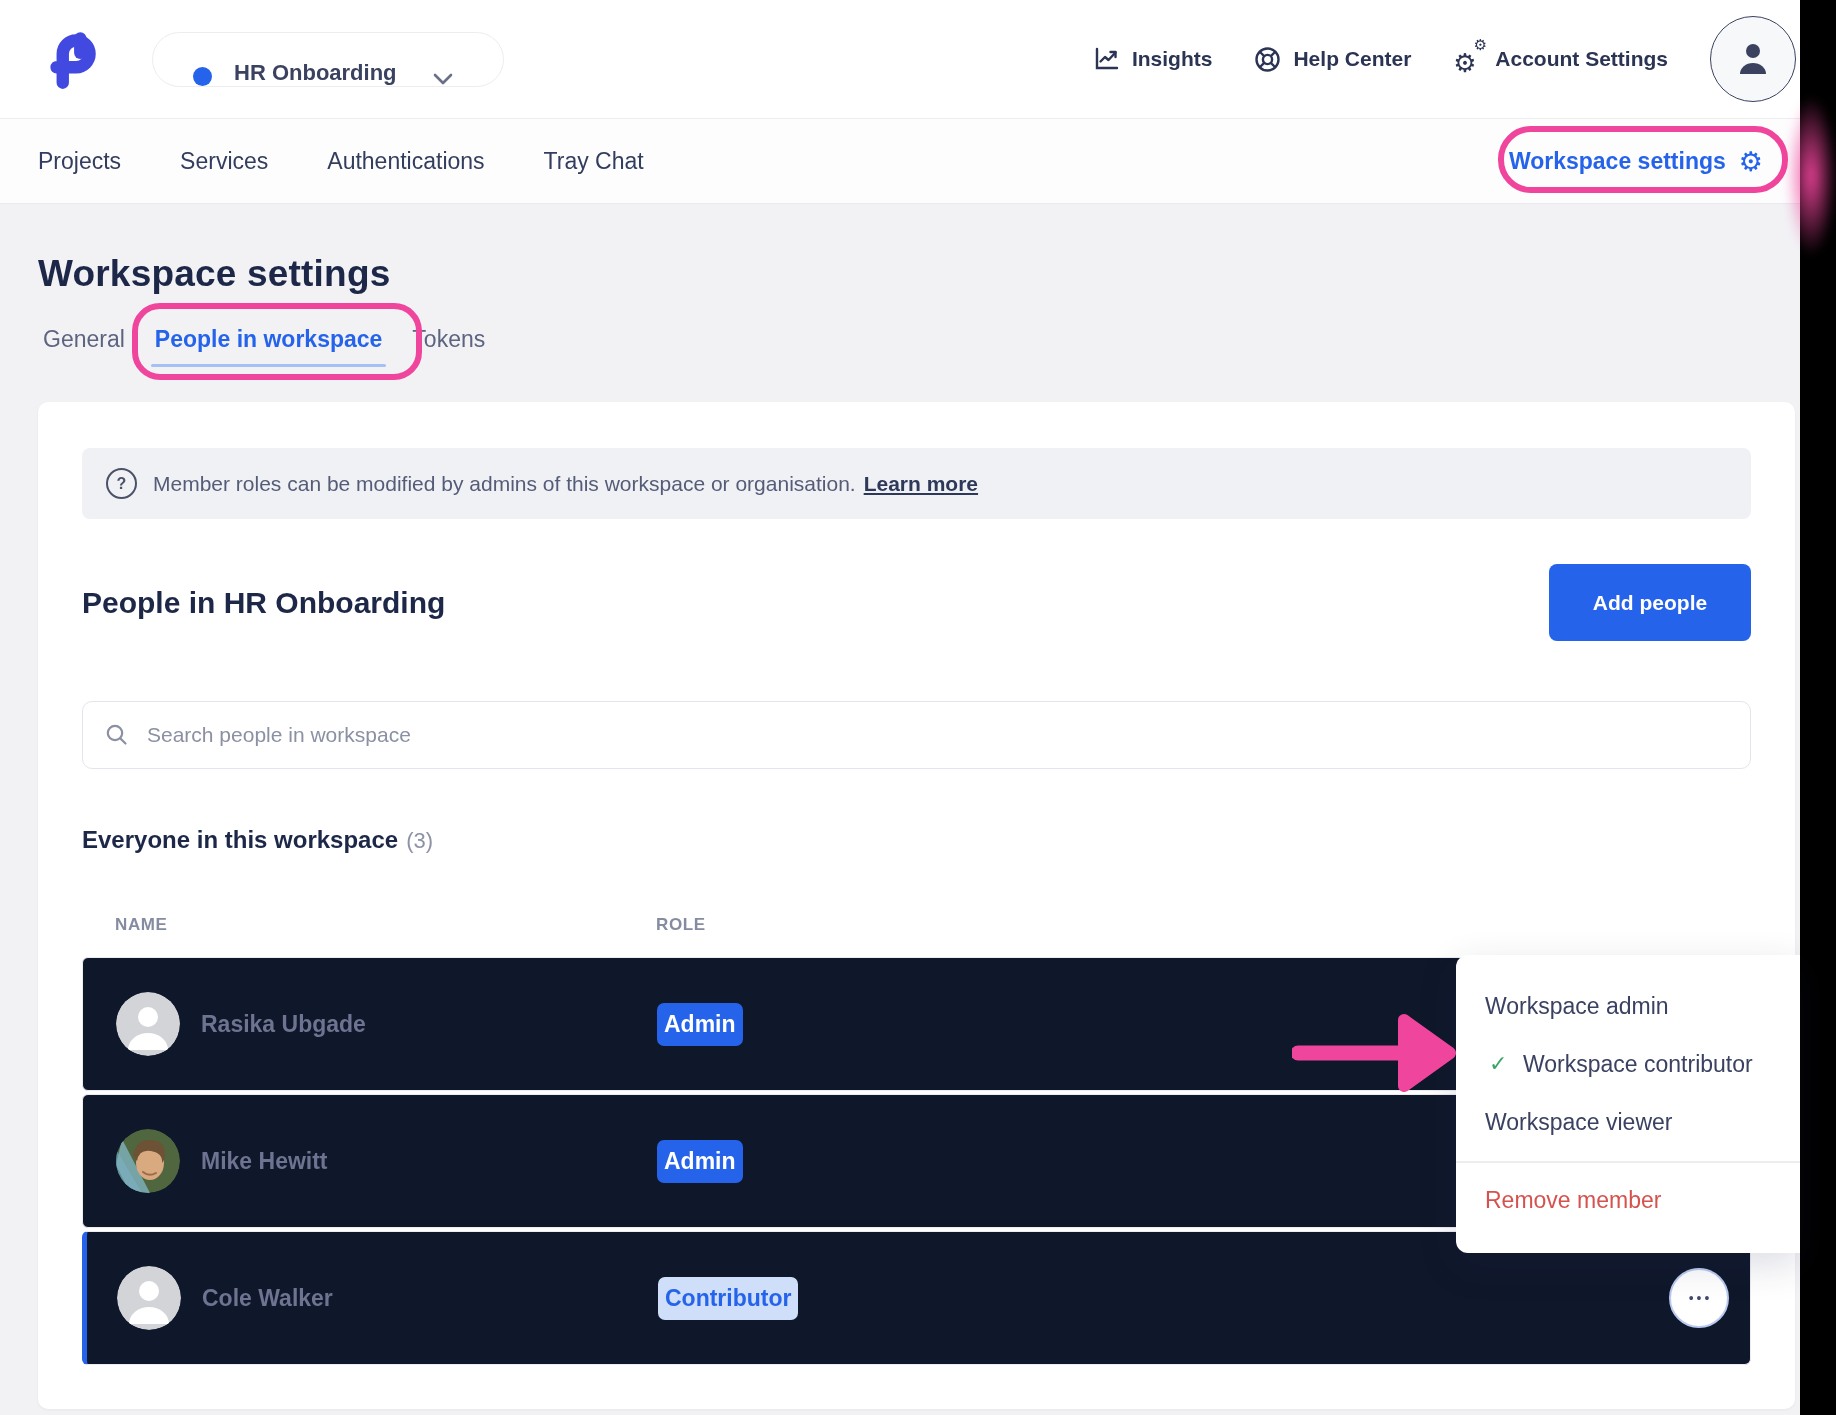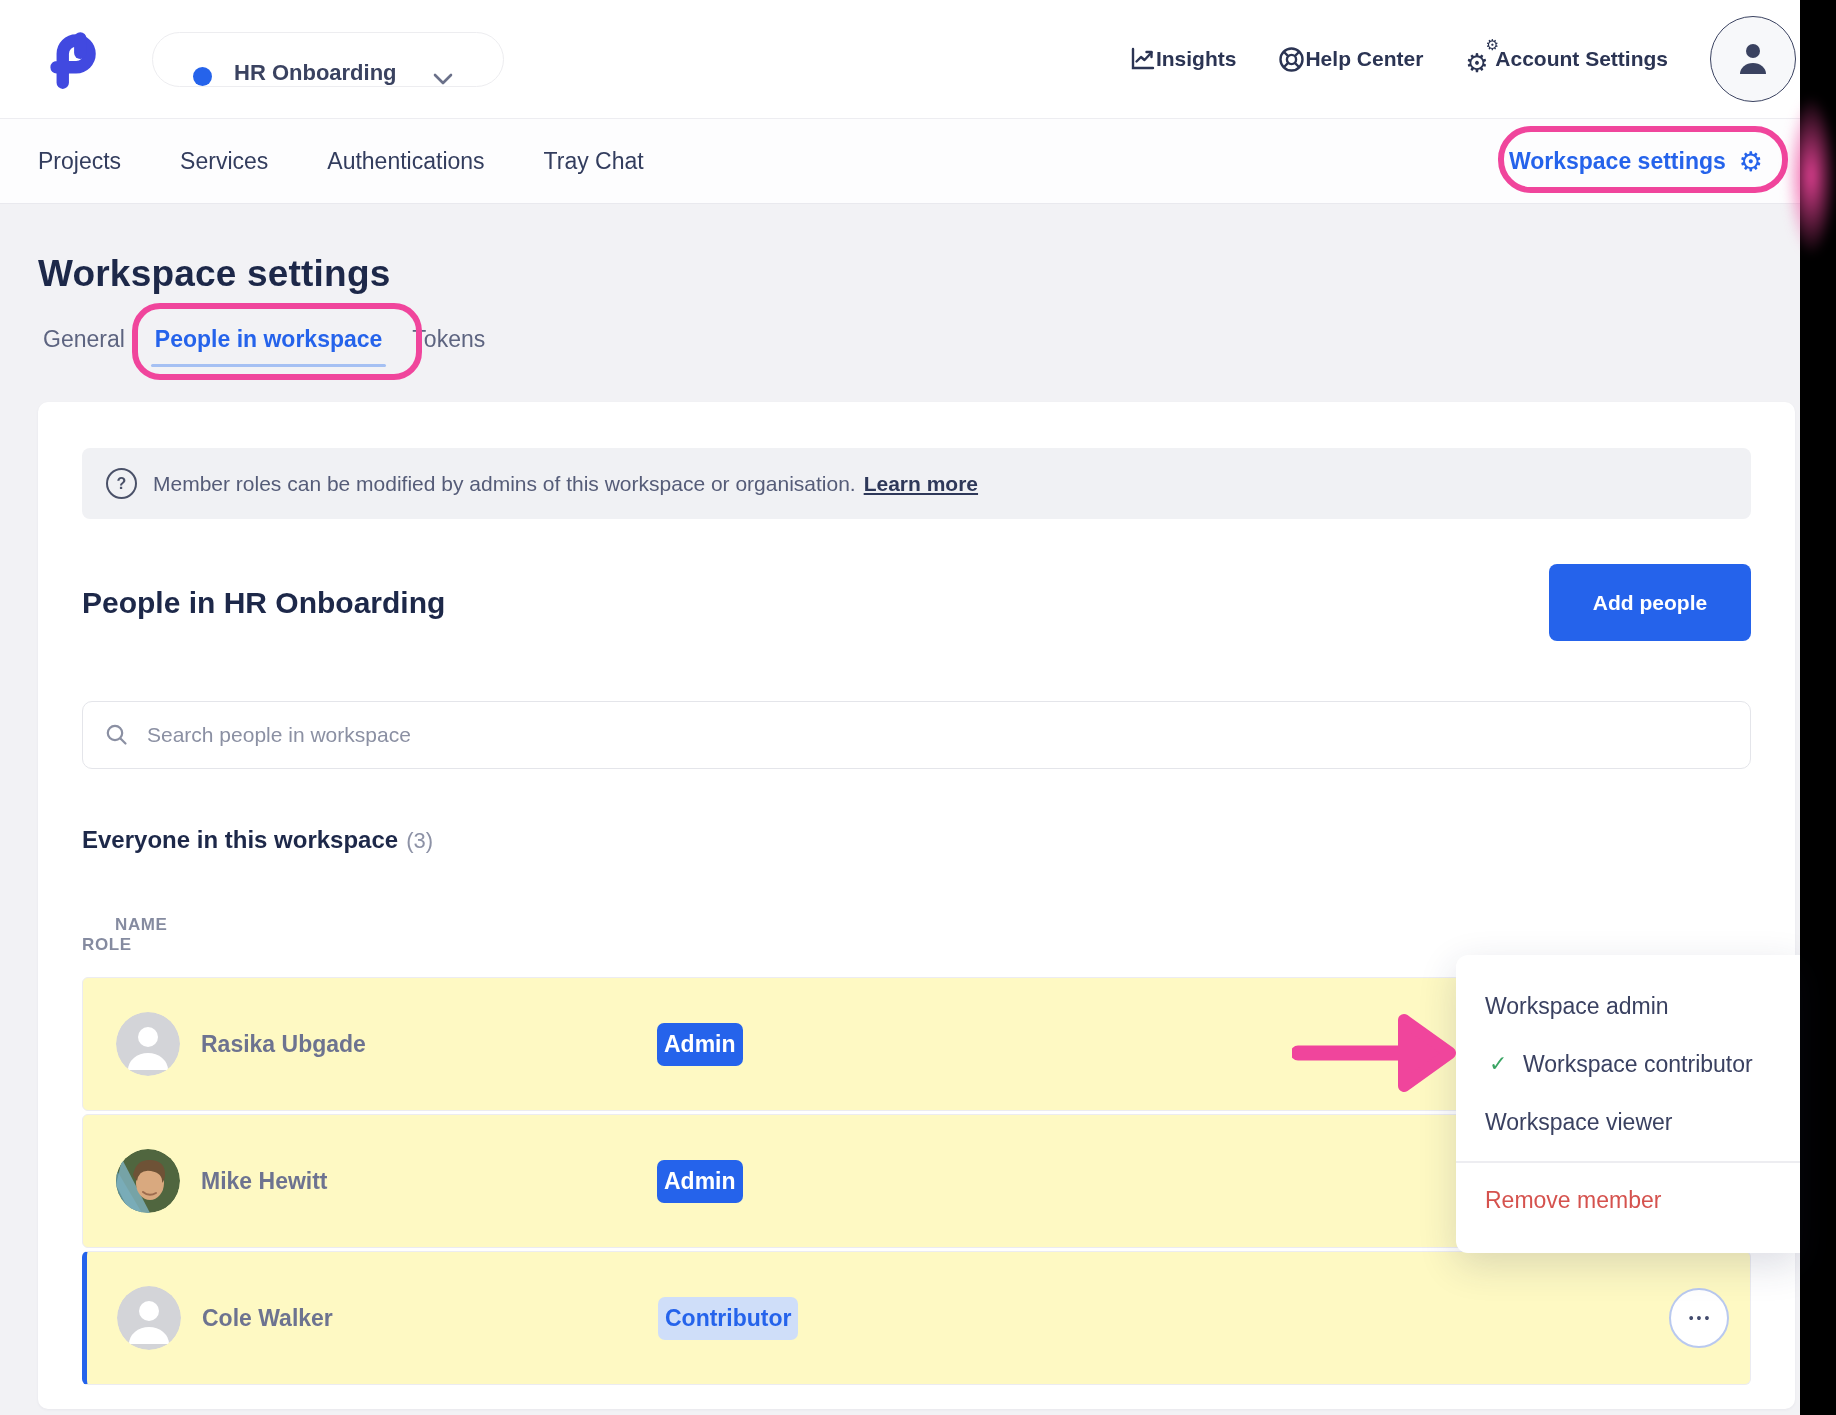--- a/index.html
+++ b/index.html
@@ -8,21 +8,21 @@
   .app{position:absolute;left:0;top:0;width:1800px;height:1415px;background:#f2f2f5;overflow:hidden;}
 
   
   .topbar{position:absolute;left:0;top:0;width:1800px;height:118px;background:#fff;border-bottom:1px solid #ededf1;display:flex;align-items:center;}
   .logo{margin-left:38px;width:66px;height:66px;flex:0 0 auto;}
   .ws-pill{margin-left:48px;height:55px;min-width:352px;border:1.5px solid #ededf0;border-radius:34px;display:flex;align-items:flex-end;padding:0 34px 0 40px;background:#fff;box-sizing:border-box;}
   .ws-dot{width:19px;height:19px;border-radius:50%;background:#2563eb;margin-right:22px;}
   .ws-label{font-size:22px;font-weight:700;color:#3a4260;}
   .ws-chevron{margin-left:36px;display:flex;align-items:center;}
   .top-right{margin-left:auto;display:flex;align-items:center;margin-right:4px;}
-  .top-link{display:flex;align-items:center;font-size:21px;font-weight:600;color:#2b3453;margin-right:42px;cursor:default;}
+  .top-link{display:flex;align-items:center;gap:12px;font-size:21px;font-weight:600;color:#2b3453;margin-right:42px;cursor:default;}
   .avatar-btn{width:84px;height:84px;border-radius:50%;background:#f7f8fa;border:1.5px solid #3a4260;display:flex;align-items:center;justify-content:center;}
   .gear-glyph{font-family:"DejaVu Sans",sans-serif;font-size:25px;line-height:1;color:#2b3453;}
   .gears-wrap{position:relative;width:30px;height:30px;}
   .gears-wrap .g1{position:absolute;left:0;bottom:-2px;font-size:26px;}
   .gears-wrap .g2{position:absolute;right:-4px;top:-6px;font-size:15px;}
 
   
   .navbar{position:absolute;left:0;top:119px;width:1800px;height:84px;background:#fdfdfe;border-bottom:1px solid #e9e9ee;display:flex;align-items:center;}
   .nav-items{display:flex;gap:59px;margin-left:38px;}
   .nav-item{font-size:23px;color:#333d5e;font-weight:500;}
@@ -43,24 +43,24 @@
   .banner-text{font-size:21px;color:#555c78;}
   .banner-link{font-size:21px;color:#2e3859;font-weight:700;text-decoration:underline;margin-left:8px;}
   .sec-head{margin-top:52px;display:flex;align-items:center;justify-content:space-between;height:63px;}
   .sec-title{font-size:30px;font-weight:700;color:#1d2849;}
   .add-btn{width:202px;height:77px;background:#2563eb;border:none;border-radius:8px;color:#fff;font-size:21px;font-weight:700;font-family:inherit;}
   .search-box{margin-top:67px;height:68px;border:1.5px solid #e4e5ea;border-radius:10px;background:#fff;display:flex;align-items:center;padding:0 22px;box-sizing:border-box;}
   .search-box input{border:none;outline:none;flex:1;font-size:21px;color:#3a4260;font-family:inherit;margin-left:16px;background:transparent;}
   .search-box input::placeholder{color:#8b90a3;}
   .list-head{margin-top:57px;font-size:24px;font-weight:700;color:#1d2849;}
   .list-count{font-size:22px;font-weight:400;color:#8d92a6;margin-left:8px;}
-  .col-heads{margin-top:61px;display:flex;font-size:17px;font-weight:700;color:#858ba0;letter-spacing:.6px;flex-direction:column;}
+  .col-heads{margin-top:61px;display:flex;font-size:17px;font-weight:700;color:#858ba0;letter-spacing:.6px;}
   .col-name{margin-left:33px;width:541px;}
   .rows{margin-top:22px;}
-  .row{position:relative;height:134px;border:1.5px solid #ececf1;border-radius:6px;background:#fef9c3;margin-bottom:3px;display:flex;align-items:center;box-sizing:border-box;}
+  .row{position:relative;height:134px;border:1.5px solid #ececf1;border-radius:6px;background:#0f172a;margin-bottom:3px;display:flex;align-items:center;box-sizing:border-box;}
   .row.selected{border-left:5px solid #2563eb;}
   .row .avatar{width:64px;height:64px;border-radius:50%;margin-left:33px;flex:0 0 auto;overflow:hidden;}
   .row.selected .avatar{margin-left:30px;}
   .row .pname{margin-left:21px;width:456px;font-size:23px;font-weight:600;color:#6d7390;}
   .badge{font-size:23px;font-weight:600;border-radius:7px;padding:8px 7px;}
   .badge.solid{background:#2563eb;color:#fff;}
   .badge.light{background:#cfdef9;color:#2563eb;}
   .dots-btn{position:absolute;left:1582px;top:36px;width:60px;height:60px;border-radius:50%;border:2px solid #b9c9ef;background:#fff;display:flex;align-items:center;justify-content:center;}
   .dots-btn span{font-size:14px;letter-spacing:3px;color:#444c6e;line-height:1;padding-left:3px;}
 

